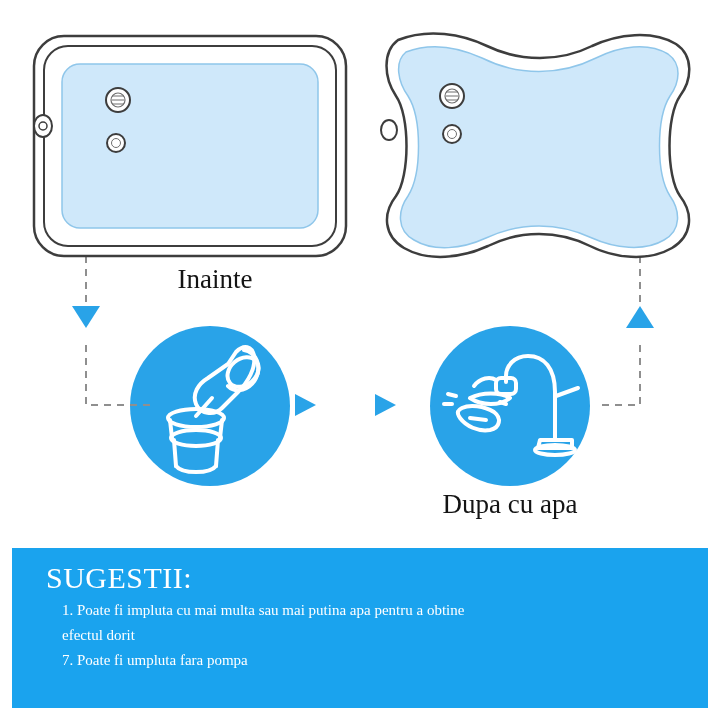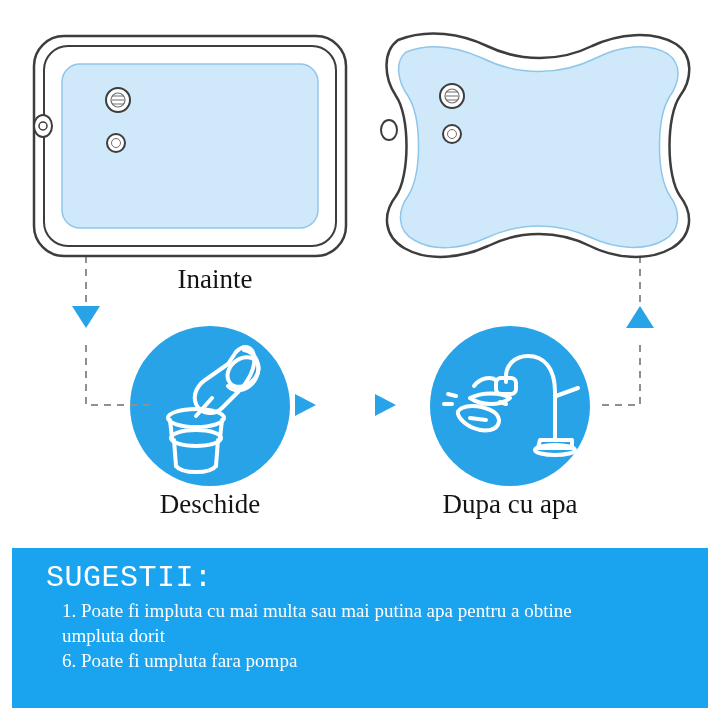--- a/index.html
+++ b/index.html
@@ -77,30 +77,30 @@
     left: 12px;
     top: 548px;
     width: 696px;
     height: 160px;
     background: #1aa3ee;
     color: #ffffff;
     box-sizing: border-box;
     padding: 12px 18px 0 34px;
   }
   #tips-title {
-    font-family: Liberation Mono, monospace;
+    font-family: Liberation Serif, serif;
     font-size: 30px;
     letter-spacing: 0.5px;
     line-height: 36px;
     margin: 0 0 2px 0;
     color: #ffffff;
   }
   .tip-line {
     font-family: "Liberation Serif", serif;
-    font-size: 19px;
+    font-size: 15px;
     line-height: 25px;
     color: #ffffff;
     margin: 0 0 0 16px;
   }
   .tip-line.cont {
     margin-left: 16px;
   }
 </style>
 </head>
 <body>
@@ -226,23 +226,22 @@
       <path d="M448,394 L456,396"></path>
       <path d="M444,404 L452,404"></path>
     </g>
   </svg>
 
   <div class="circle" id="circle-open" style="z-index: 1;"></div>
   <div class="circle" id="circle-fill" style="z-index: 1;"></div>
 
   <div class="mat-label" id="label-before">Inainte</div>
 
-  <div class="step-label" id="label-open">Deschide</div>
   <div class="step-label" id="label-fill">Dupa cu apa</div>
 
   <div id="tips-banner">
     <div id="tips-title">SUGESTII:</div>
     <div class="tip-line">1. Poate fi impluta cu mai multa sau mai putina apa pentru a obtine</div>
-    <div class="tip-line cont">umpluta dorit</div>
-    <div class="tip-line">6. Poate fi umpluta fara pompa</div>
+    <div class="tip-line cont">efectul dorit</div>
+    <div class="tip-line">7. Poate fi umpluta fara pompa</div>
   </div>
 
 </div>
 
 </body></html>

